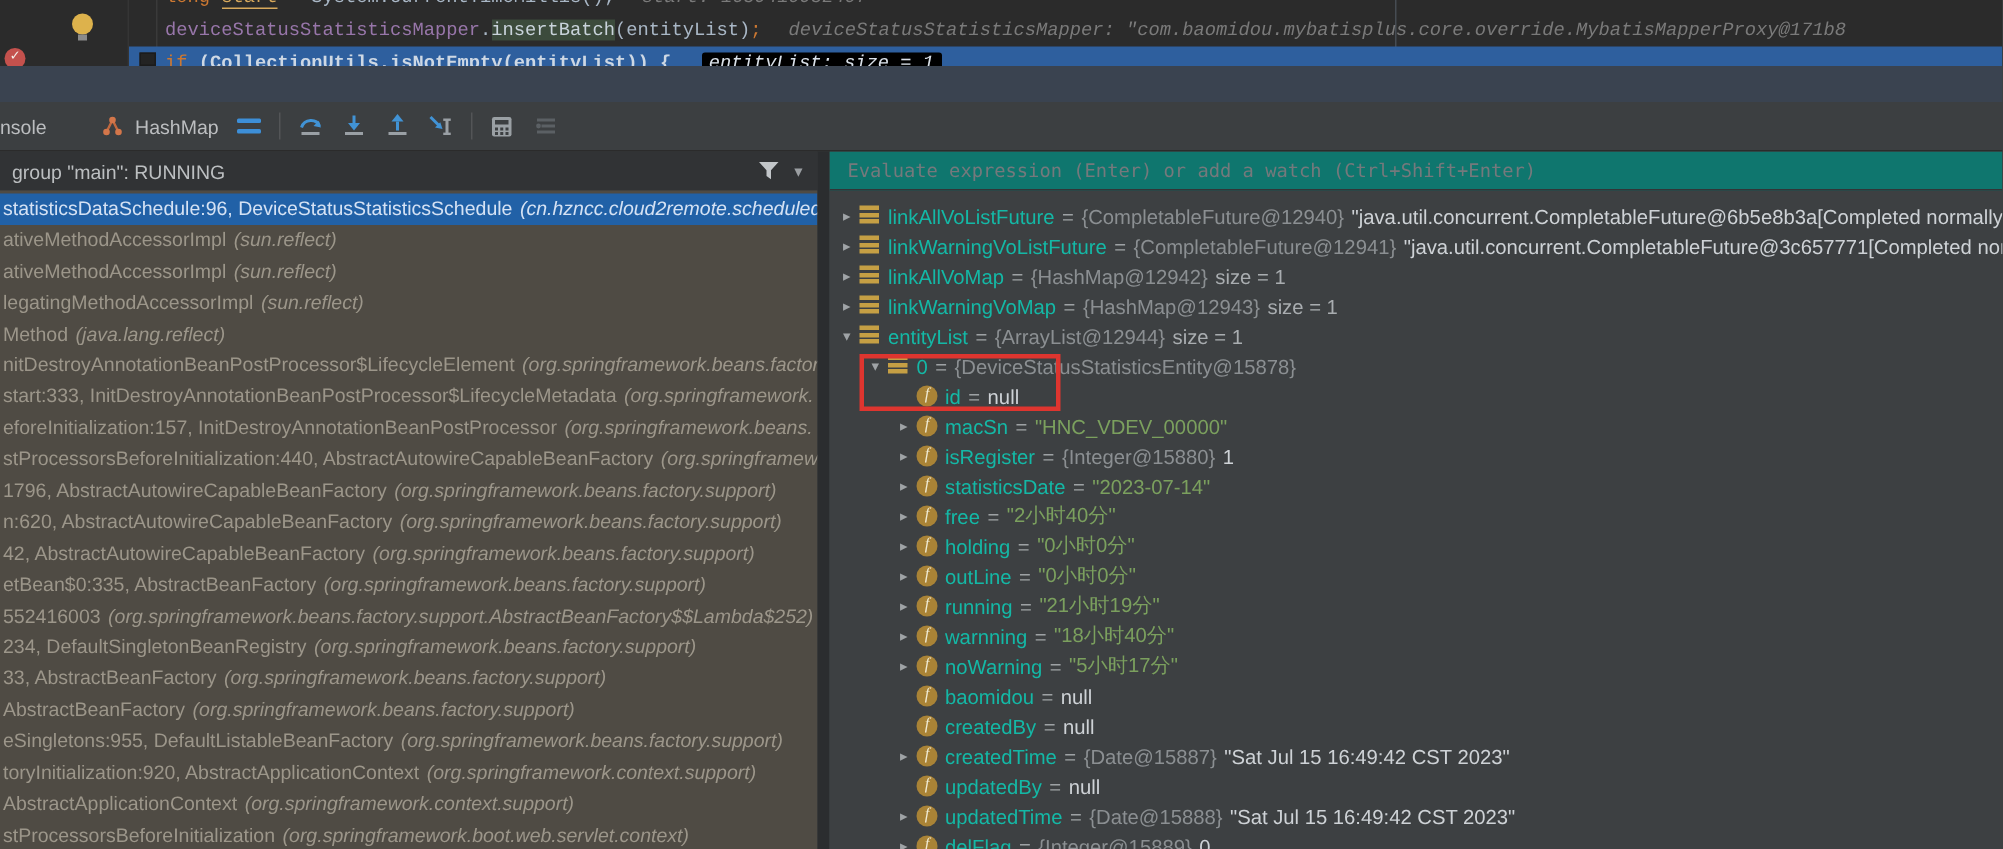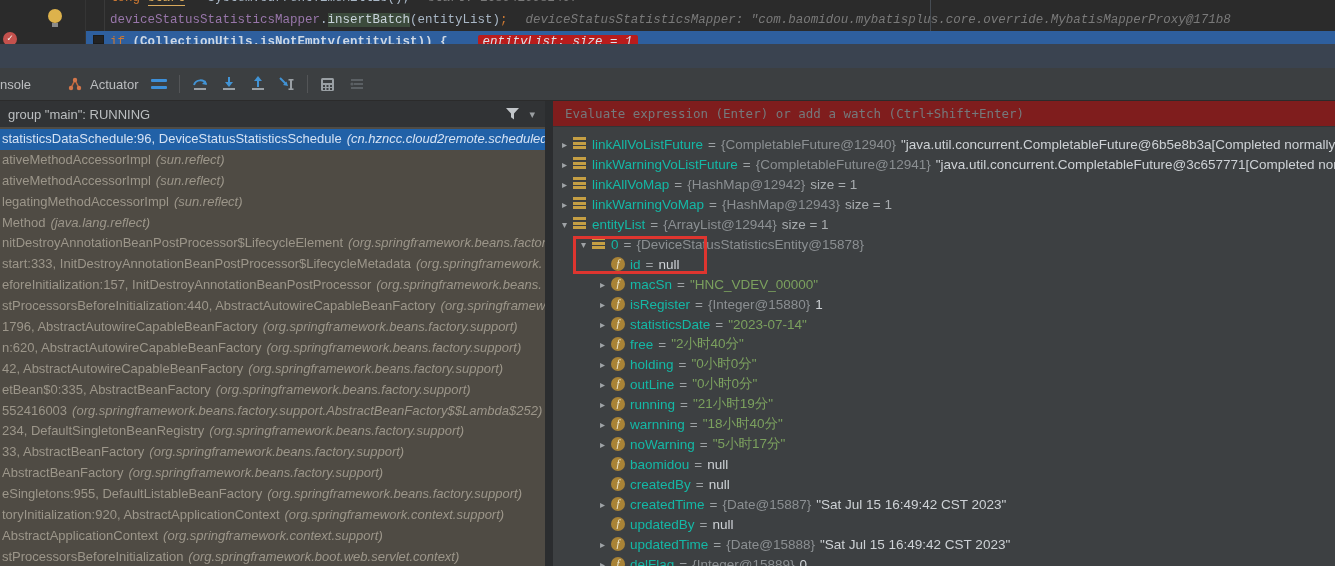--- a/index.html
+++ b/index.html
@@ -19,21 +19,21 @@
   .line-3 { top:31px; z-index:2; }
   .exec-bg { position:absolute; left:86px; right:0; top:31px; height:13px; background:#2e5f9e; z-index:1; }
   .kw { color:#cc7832; }
   .code-plain { color:#a9b7c6; }
   .var-underline { color:#d8a95c; border-bottom:1px solid #d8a95c; }
   .obj { color:#9876aa; }
   .method-hl { background:#3c4b3c; color:#c9d3db; }
   .semi { color:#cc7832; }
   .hint { color:#7a7a7a; font-style:italic; margin-left:18px; }
   .line-3 .code-plain { color:#ced8e4;font-weight:bold; }
-  .hint-chip { background:#b91c1c; color:#dbe2ea; font-style:italic; padding:0 5px; margin-left:30px; border-radius:2px; }
+  .hint-chip { background:#000000; color:#dbe2ea; font-style:italic; padding:0 5px; margin-left:20px; border-radius:2px; }
   .bulb-icon { position:absolute; left:48px; top:9px; width:14px; height:14px; border-radius:50%;
                background:#ddb24c; }
   .bulb-icon::after { content:""; position:absolute; left:4px; top:14px; width:6px; height:4px; background:#8a8a8a; }
   .bp-check-icon { position:absolute; left:3px; top:32px; width:14px; height:14px; border-radius:50%;
                    background:#c4514d; color:#f4f0ea; font-size:10px; line-height:14px; text-align:center; }
   .gutter-square { position:absolute; left:93px; top:35px; width:11px; height:9px; background:#232323; border:1px solid #1b1b1b; z-index:3; }
 
   
   .band { position:absolute; left:0; top:44px; right:0; height:24px; background:#3a4350; }
 
@@ -58,21 +58,21 @@
             overflow:hidden; font-size:13px; color:#9c968a; padding-top:2px; }
   .frame-row { height:20.9px; line-height:20.9px; white-space:nowrap; padding-left:2px; }
   .frame-row.selected { background:#2161a7; color:#d5e2f4; }
   .frame-pkg { font-style:italic; margin-left:5px; }
 
   
   .splitter { position:absolute; left:545px; top:101px; width:8px; bottom:0; background:#2b2d2f; }
 
   
   .right-panel { position:absolute; left:553px; top:101px; right:0; bottom:0; background:#3d4042; overflow:hidden; }
-  .eval-bar { height:26px; background:#7f1d1d; border-bottom:1px solid #323537; display:flex; align-items:center; }
+  .eval-bar { height:26px; background:#0f766e; border-bottom:1px solid #323537; display:flex; align-items:center; }
   .eval-input { width:100%; background:transparent; border:none; outline:none; padding-left:12px;
                 font-family:"DejaVu Sans Mono",monospace; font-size:12.5px; color:#cfd2d4; }
   .eval-input::placeholder { color:#75797c; opacity:1; }
   .vars { padding-top:7px; }
   .var-row { height:20px; display:flex; align-items:center; white-space:nowrap; font-size:13.5px; }
   .chev { width:17px; flex:0 0 17px; text-align:center; color:#9fa3a6; font-size:10px; cursor:default; }
   .icon-wrap { width:19px; flex:0 0 19px; display:flex; align-items:center; }
   .bars-icon i { display:block; width:13px; height:3px; background:#c59f44; margin-bottom:1.5px; }
   .field-icon { width:14px; height:14px; border-radius:50%; background:#a98336; color:#efe9d2;
                 font-family:"Liberation Serif",serif; font-style:italic; font-size:11px;
@@ -121,21 +121,21 @@
   <span class="tab">nsole</span>
   <span class="tab tab-actuator">
     <span class="tb-icon">
       <svg width="16" height="16" viewBox="0 0 16 16">
           <path d="M4 12 L8 4 L12 12" stroke="#c0683f" stroke-width="1.6" fill="none"></path>
           <circle cx="4" cy="12" r="2.2" fill="#d3764a"></circle>
           <circle cx="8" cy="4" r="2.2" fill="#d3764a"></circle>
           <circle cx="12" cy="12" r="2.2" fill="#d3764a"></circle>
         </svg>
     </span>
-    <span>Actuator</span>
+    <span>HashMap</span>
   </span>
   <span class="tb-icon menu-bars" style="flex-direction:column;">
       <i></i>
       <i></i>
     </span>
   <span class="vsep"></span>
   <span class="tb-icon">
     <svg width="18" height="18" viewBox="0 0 18 18">
         <path d="M3 10 C5 4 13 4 15 9" stroke="#4193d5" stroke-width="2" fill="none"></path>
         <path d="M16 10 l-5 -1 l3.5 -3.5 z" fill="#4193d5"></path>

